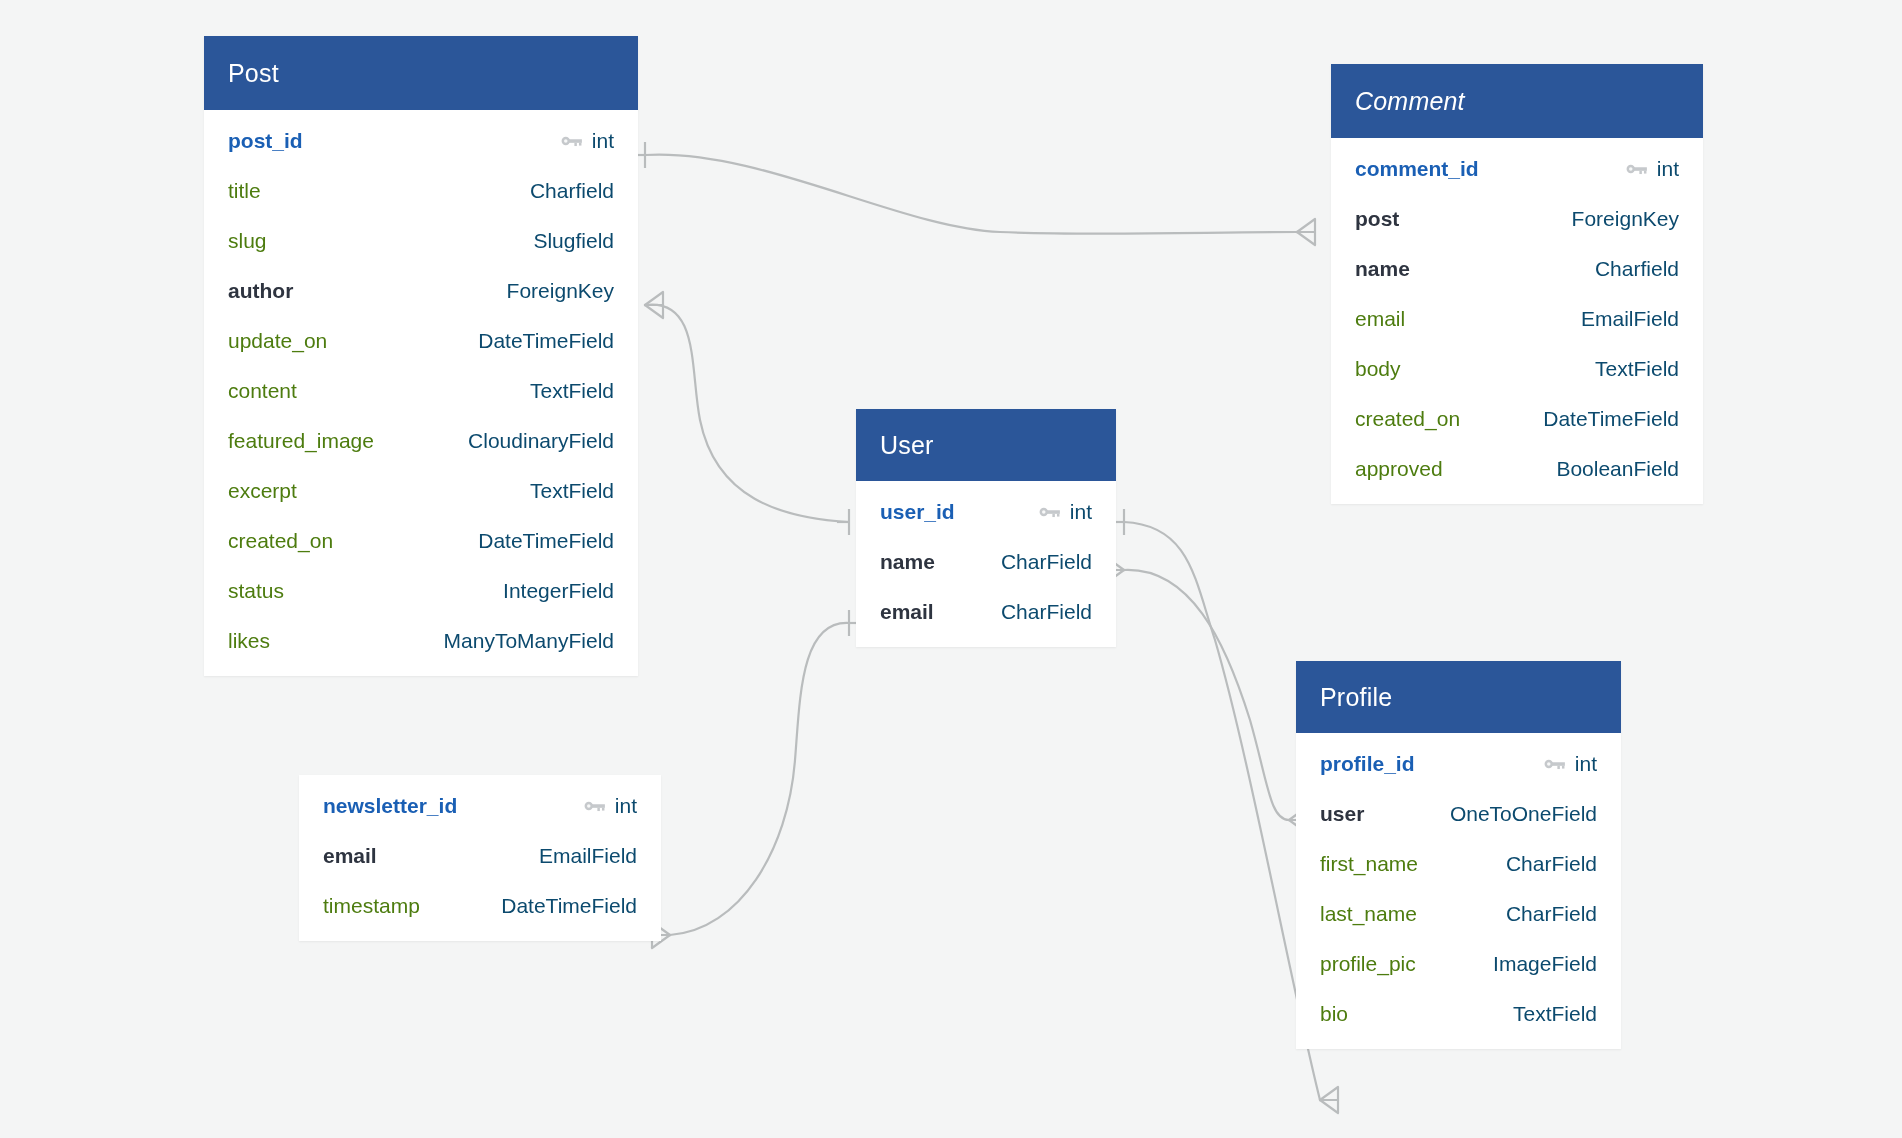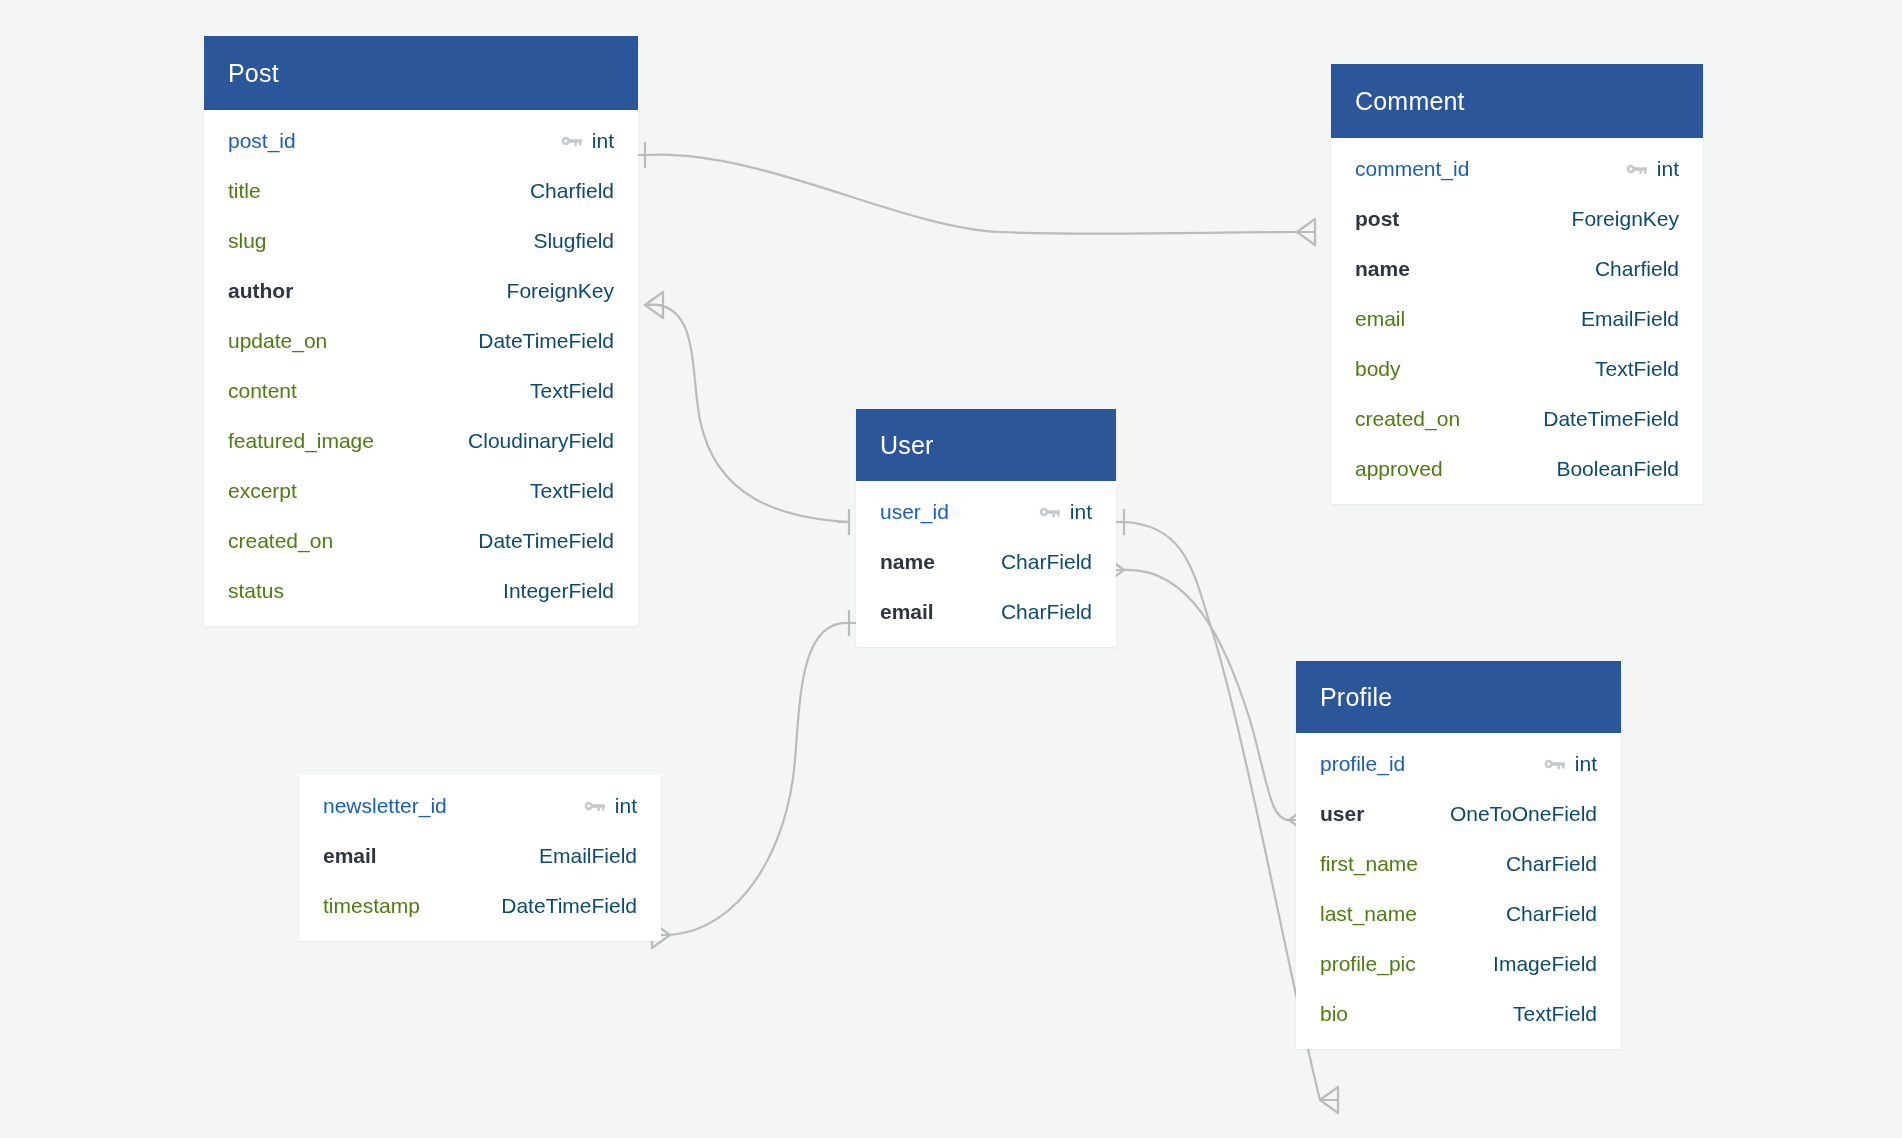--- a/index.html
+++ b/index.html
@@ -57,21 +57,21 @@
     padding: 0 24px 0 24px;
     box-sizing: border-box;
   }
   .field-name {
     font-size: 21px;
     color: #4d7c0f;
     white-space: nowrap;
   }
   .field-name.pk {
     color: #1a5fb4;
-    font-weight: normal;
+    font-weight: bold;
   }
   .field-name.fk {
     color: #2e3440;
     font-weight: bold;
   }
   .field-right {
     display: flex;
     align-items: center;
     gap: 9px;
     white-space: nowrap;
@@ -209,24 +209,30 @@
             <span class="field-right">
               <span class="field-type">DateTimeField</span>
             </span>
           </div>
           <div class="field-row">
             <span class="field-name ">status</span>
             <span class="field-right">
               <span class="field-type">IntegerField</span>
             </span>
           </div>
+          <div class="field-row">
+            <span class="field-name ">likes</span>
+            <span class="field-right">
+              <span class="field-type">ManyToManyField</span>
+            </span>
+          </div>
         </div>
       </div>
       <div class="entity" style="left: 1331px; top: 64px; width: 372px;">
-        <div class="entity-header" style="height: 74px;">Comment</div>
+        <div class="entity-header" style="height: 74px; font-style: italic;">Comment</div>
         <div class="entity-body">
           <div class="field-row">
             <span class="field-name pk">comment_id</span>
             <span class="field-right">
               <span class="key-icon">
                 <svg viewBox="0 0 24 14" width="22" height="14" aria-hidden="true">
                   <circle cx="5.2" cy="7" r="4.6" fill="#c6c9cc"></circle>
                   <circle cx="5.2" cy="7" r="1.9" fill="#f7f8f8"></circle>
                   <rect x="8.4" y="5.1" width="14.4" height="3.9" fill="#c6c9cc"></rect>
                   <rect x="14.6" y="8.9" width="2.7" height="3.6" fill="#c6c9cc"></rect>

